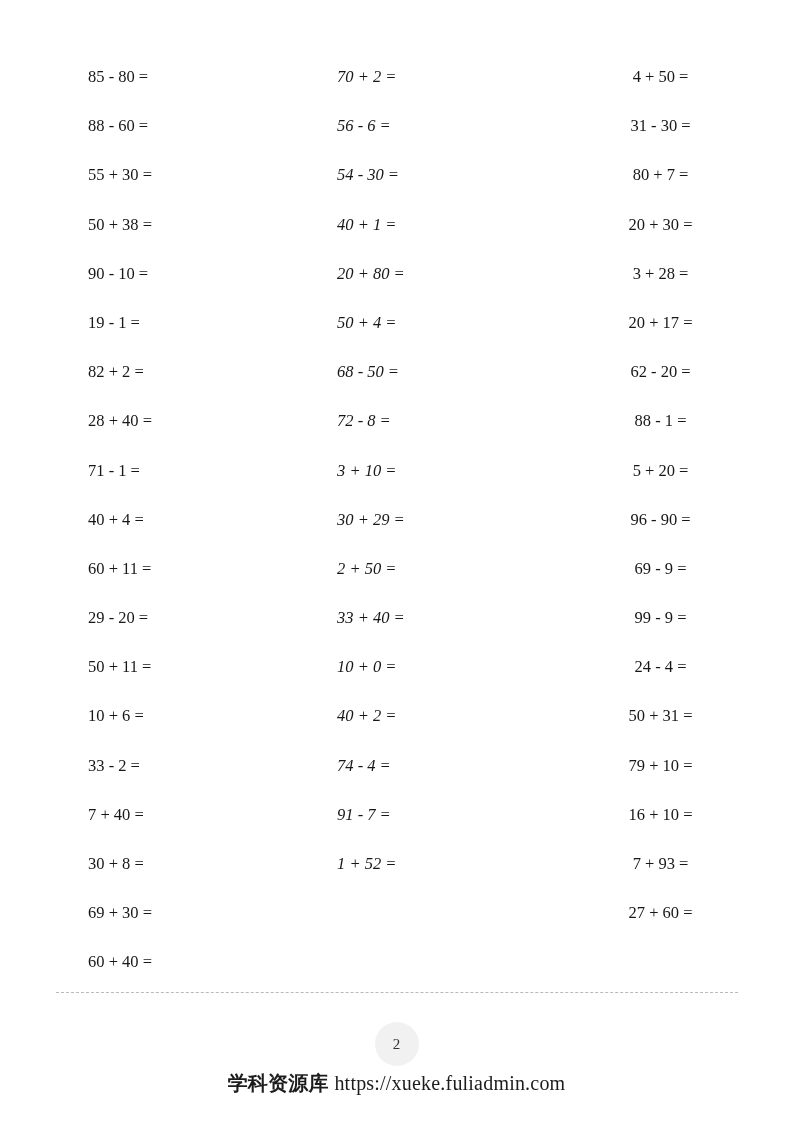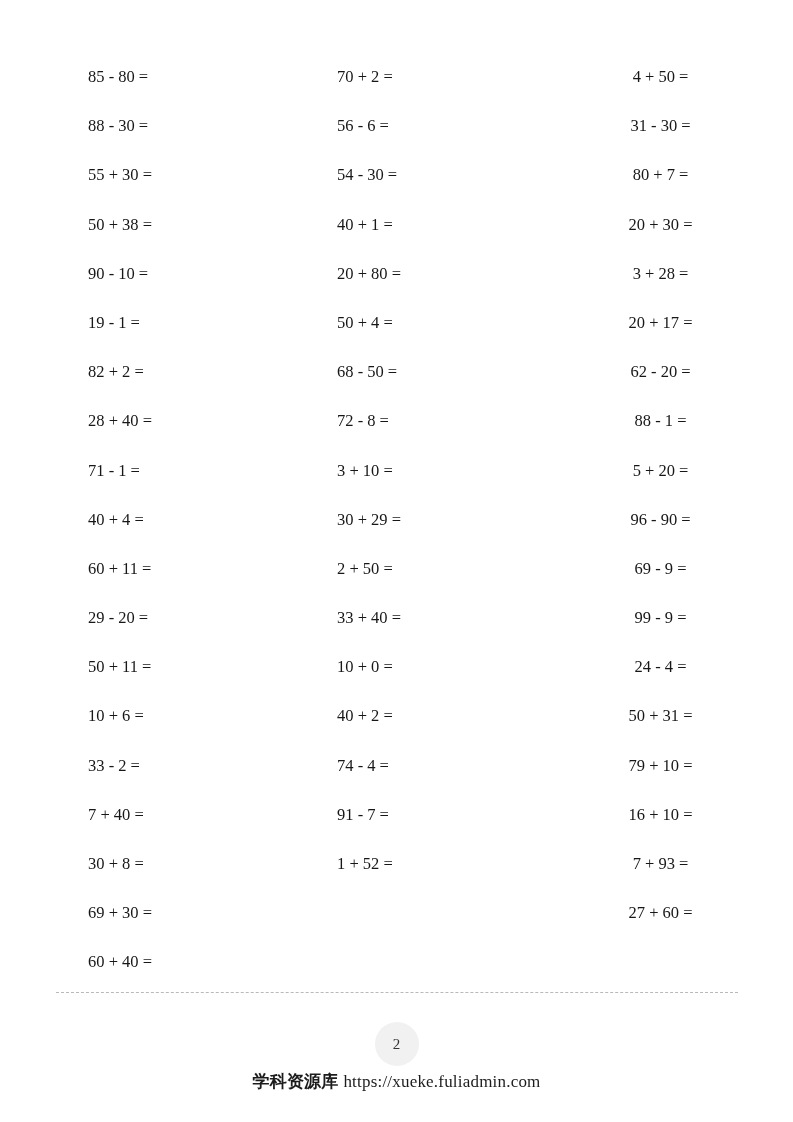--- a/index.html
+++ b/index.html
@@ -35,21 +35,21 @@
   }
   .problem {
     height: 49.2px;
     line-height: 49.2px;
     font-size: 16.5px;
     font-family: "Liberation Serif", serif;
     color: #171717;
     white-space: nowrap;
   }
   .col-1 .problem { padding-left: 30px; }
-  .col-2 .problem { padding-left: 53px; }
+  .col-2 .problem { padding-left: 53px; font-style: italic; }
   .col-3 .problem { padding-left: 75px; text-align: center; }
 
   .dotted-rule {
     position: absolute;
     left: 56px;
     top: 992px;
     width: 682px;
     border-top: 1px dashed #b9b9b9;
   }
   .page-number-wrap {
@@ -71,40 +71,40 @@
     font-size: 15px;
     color: #333333;
     font-family: "Liberation Serif", serif;
   }
   .footer-credit {
     position: absolute;
     left: 0;
     top: 1070px;
     width: 793px;
     text-align: center;
-    font-size: 17px;
+    font-size: 20px;
     color: #1c1c1c;
     font-family: "Liberation Sans", sans-serif;
     font-weight: bold;
     letter-spacing: 0.2px;
   }
   .footer-credit .site {
     font-weight: normal;
     font-family: "Liberation Serif", serif;
   }
 </style>
 </head>
 <body>
 
 <div class="page">
 
   <div class="worksheet">
     <div class="column col-1">
       <div class="problem">85 - 80 =</div>
-      <div class="problem">88 - 30 =</div>
+      <div class="problem">88 - 60 =</div>
       <div class="problem">55 + 30 =</div>
       <div class="problem">50 + 38 =</div>
       <div class="problem">90 - 10 =</div>
       <div class="problem">19 - 1 =</div>
       <div class="problem">82 + 2 =</div>
       <div class="problem">28 + 40 =</div>
       <div class="problem">71 - 1 =</div>
       <div class="problem">40 + 4 =</div>
       <div class="problem">60 + 11 =</div>
       <div class="problem">29 - 20 =</div>

